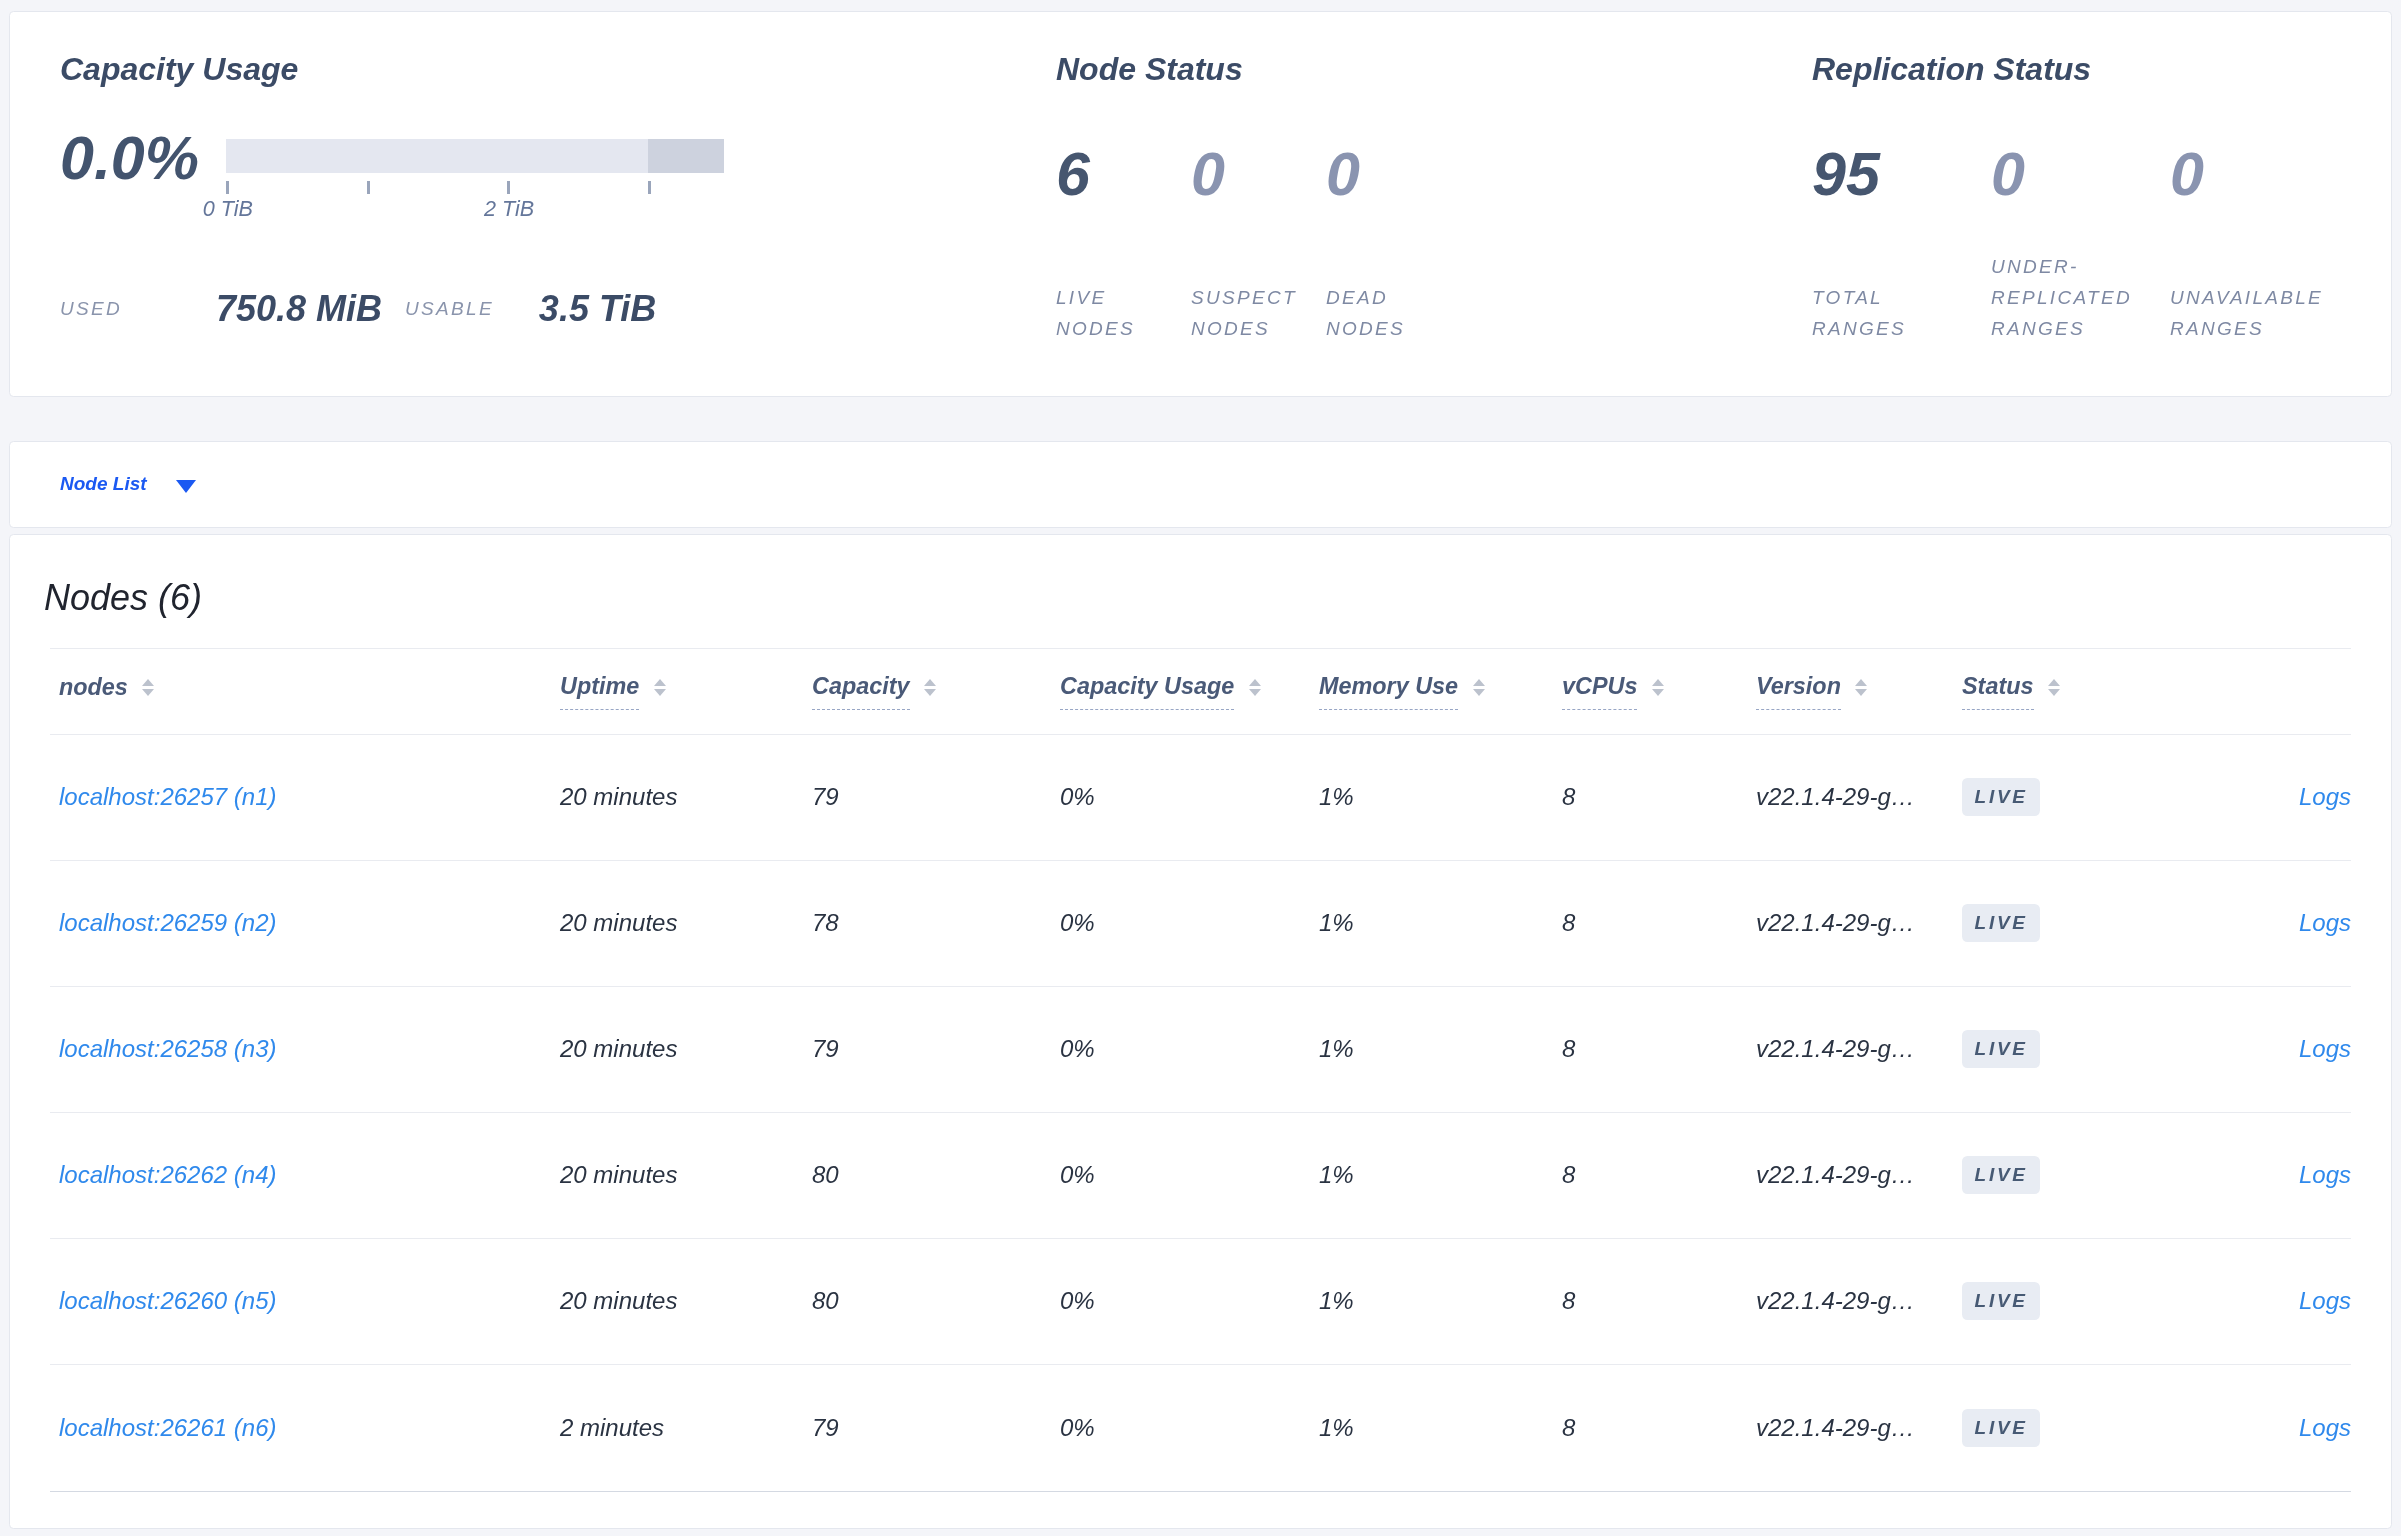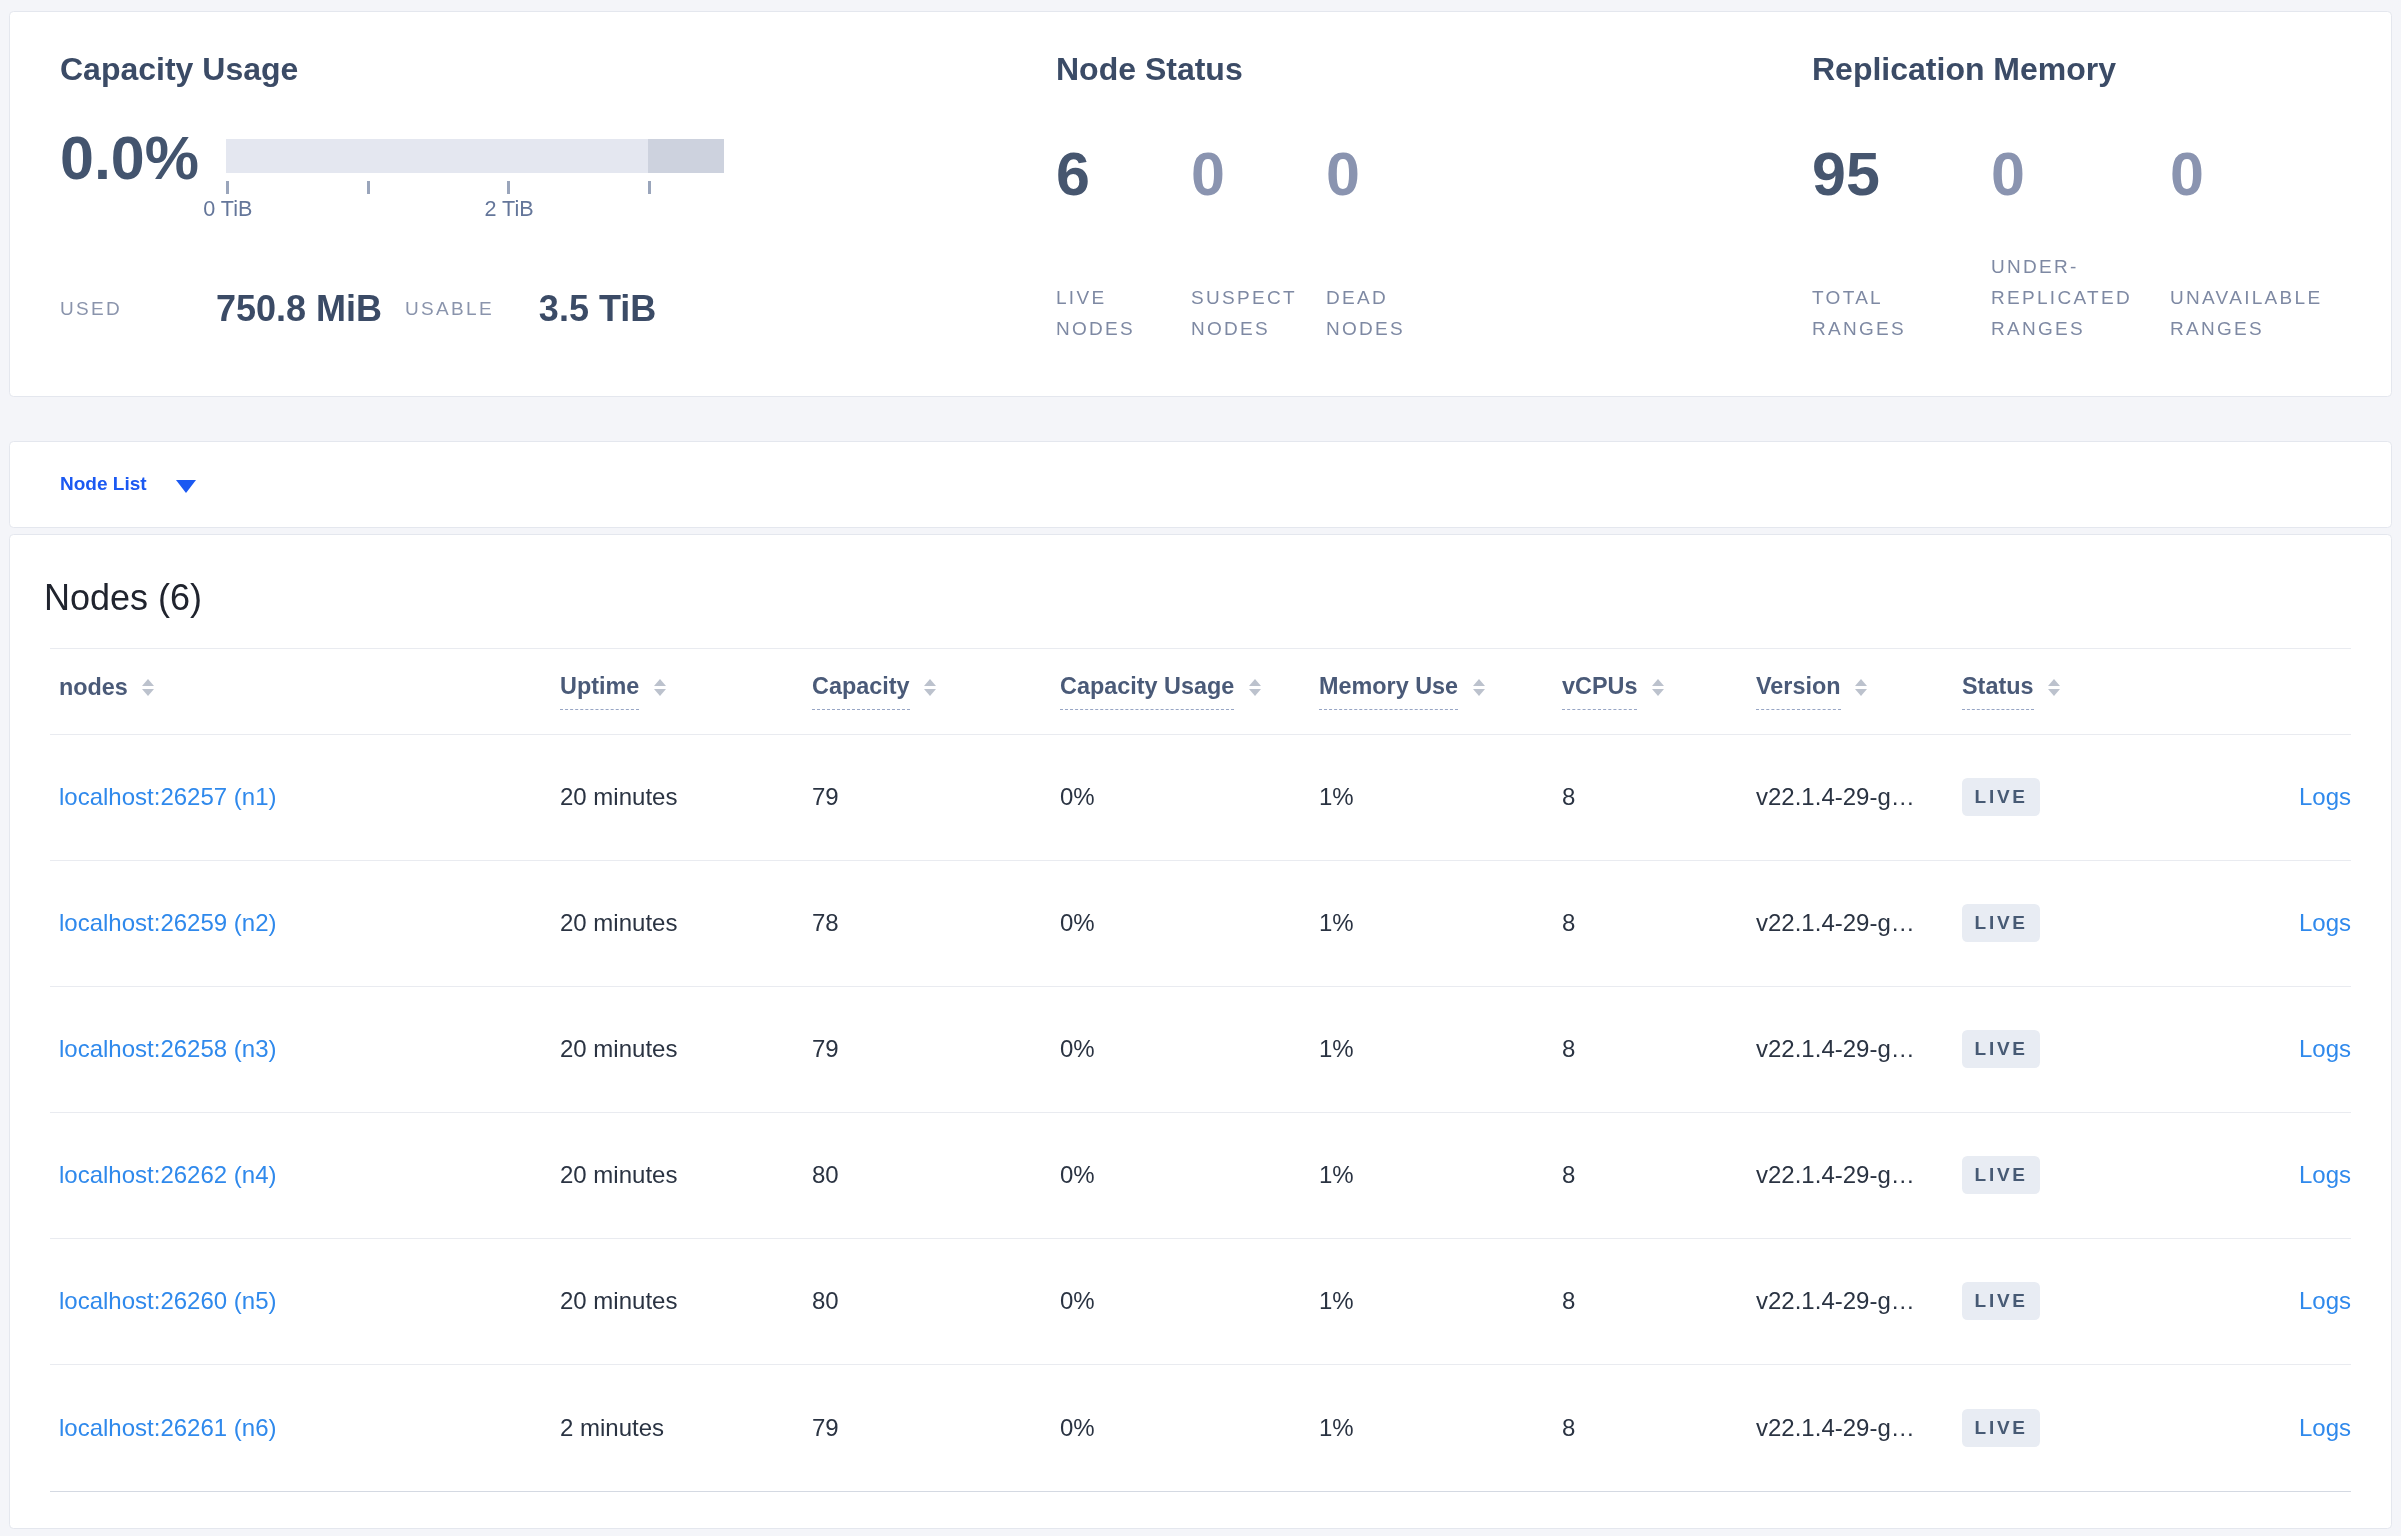--- a/index.html
+++ b/index.html
@@ -8,20 +8,21 @@
     background:#f4f5f9;
     font-family:"Liberation Sans", sans-serif;
     color:#2a3342;
     overflow:hidden;
   }
   .card {
     background:#ffffff;
     border:1.8px solid #e4e7ee;
     border-radius:4.5px;
     margin:0 9px;
+    font-style:italic;
   }
 
   
   .summary { margin-top:10.8px; height:386px; display:flex; padding:40px 0 0 50px; }
   .section-title { font-size:32px; font-weight:600; color:#3b4b66; line-height:1.1; }
   .sec { display:flex; flex-direction:column; }
   .sec-capacity { width:996px; }
   .sec-nodes { width:756px; }
   .sec-repl { flex:1; }
 
@@ -133,21 +134,21 @@
         <div class="stat-number">0</div>
         <div class="stat-labels-zone">
             <div class="stat-label">DEAD
 NODES</div>
           </div>
       </div>
     </div>
   </div>
 
   <div class="sec sec-repl">
-    <div class="section-title">Replication Memory</div>
+    <div class="section-title">Replication Status</div>
     <div class="stat-cols">
       <div class="stat-col">
         <div class="stat-number primary">95</div>
         <div class="stat-labels-zone">
             <div class="stat-label">TOTAL
 RANGES</div>
           </div>
       </div>
       <div class="stat-col">
         <div class="stat-number">0</div>

